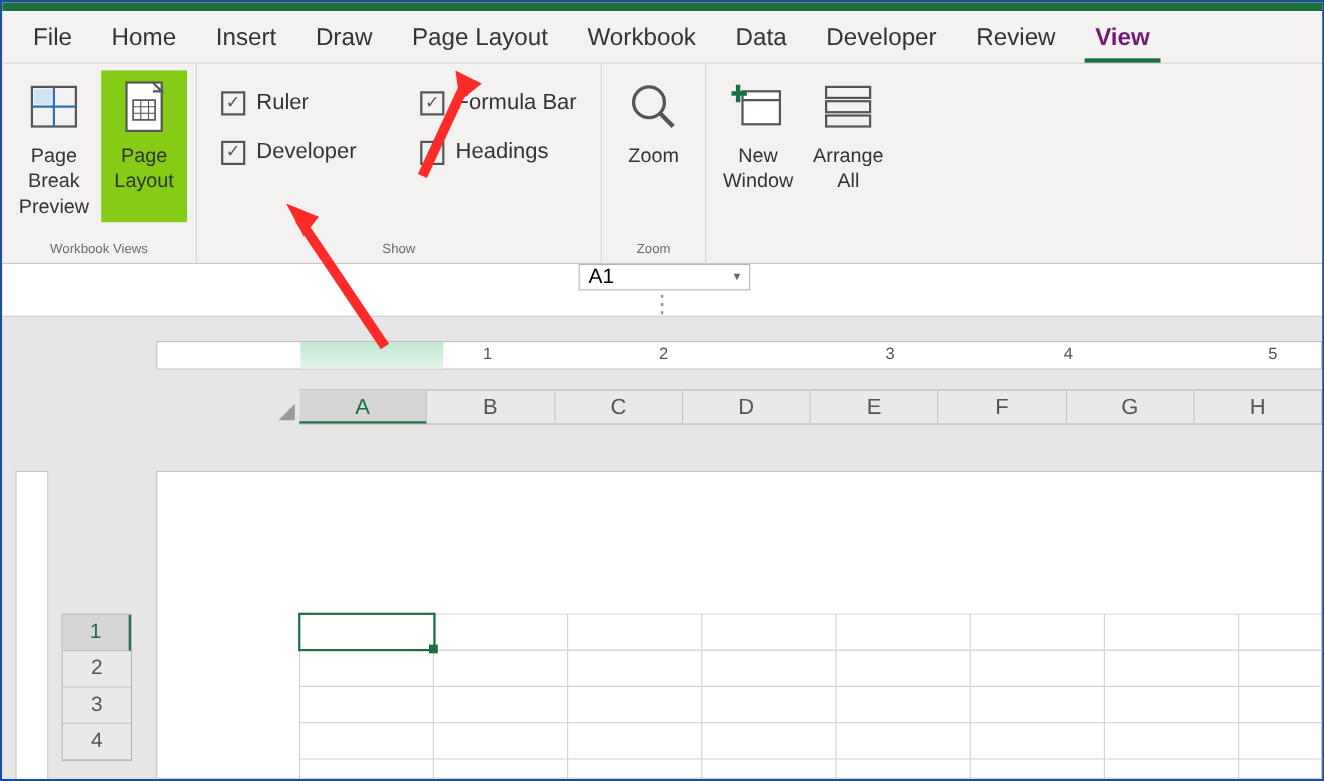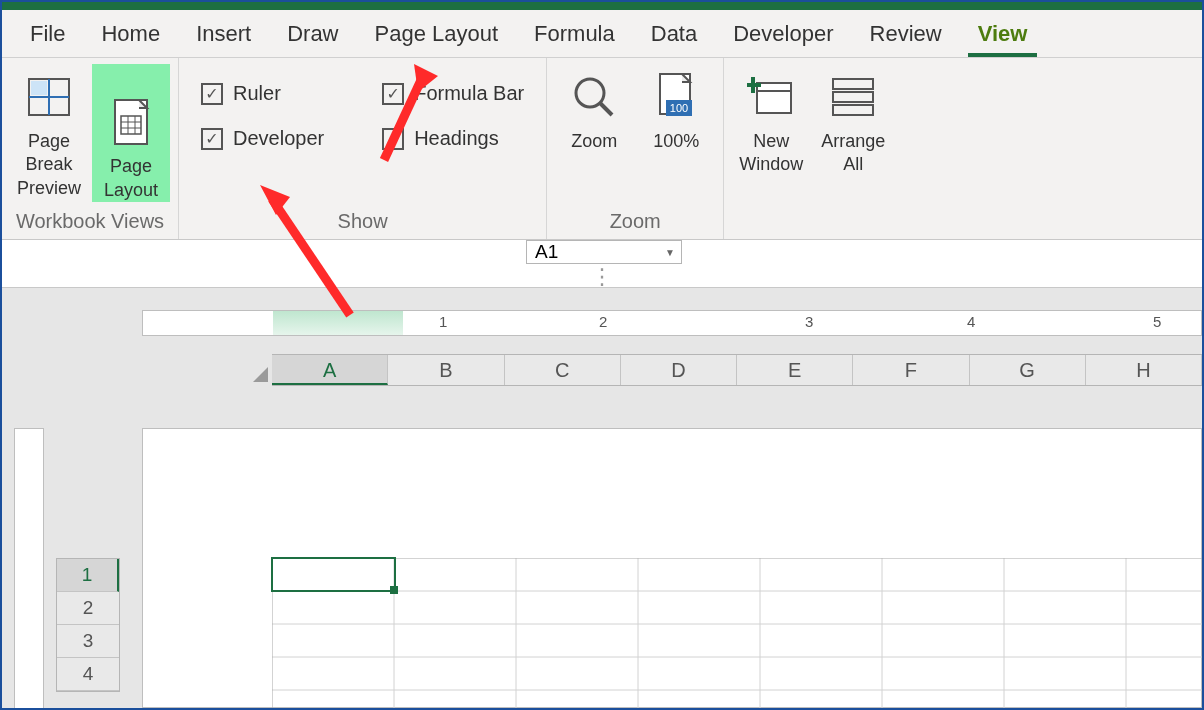--- a/index.html
+++ b/index.html
@@ -4,31 +4,31 @@
 <style>
   * { box-sizing: border-box; margin: 0; padding: 0; font-family: "Segoe UI", Arial, sans-serif; }
   html, body { width: 1204px; height: 710px; overflow: hidden; }
   body { background: #e6e6e6; border: 2px solid #1b4f9c; }
   .app { width: 100%; height: 100%; display: flex; flex-direction: column; }
   .topbar { height: 8px; background: #1d6f42; }
 
   
   .tabs { display: flex; align-items: center; height: 48px; background: #f3f2f1; padding: 0 10px; border-bottom: 1px solid #d0d0d0; }
   .tab { padding: 6px 18px; font-size: 22px; color: #333; cursor: pointer; white-space: nowrap; text-align: center; }
-  .tab.active { font-weight: 600; color: #4d7c0f; position: relative; }
+  .tab.active { font-weight: 600; color: #701a75; position: relative; }
   .tab.active::after { content:""; position:absolute; left:8px; right:8px; bottom:-4px; height:4px; background:#1d6f42; }
 
   
   .ribbon { display: flex; background: #f3f2f1; border-bottom: 1px solid #c8c8c8; height: 182px; position: relative; }
   .group { display: flex; flex-direction: column; align-items: center; padding: 6px 8px 4px 8px; border-right: 1px solid #d6d6d6; }
   .group.noborder { border-right: none; }
   .group-items { display: flex; flex: 1; align-items: flex-start; gap: 4px; }
-  .group-label { font-size: 20px; color: #6a6a6a; padding: 4px 0 2px 0; align-self: center; }
+  .group-label { font-size: 12px; color: #6a6a6a; padding: 4px 0 2px 0; align-self: center; }
   .big-btn { display: flex; flex-direction: column; align-items: center; width: 78px; padding-top: 6px; cursor: pointer; height: 138px; justify-content: flex-start; }
-  .big-btn.selected { background: #86efac; justify-content: flex-end; }
+  .big-btn.selected { background: #84cc16; }
   .big-btn .icon-wrap { height: 54px; display:flex; align-items:center; justify-content:center; }
   .big-btn .lbl { font-size: 18px; color: #333; text-align: center; line-height: 1.3; margin-top: 6px; white-space: pre-line; }
   .check-col { display:flex; flex-direction:column; gap: 22px; padding: 18px 14px 0 14px; }
   .check-row { display:flex; align-items:center; gap: 10px; font-size: 20px; color:#333; cursor:pointer; }
   .check-box { width:22px; height:22px; border:2px solid #555; display:flex; align-items:center; justify-content:center; }
   .check-box .mark { font-size:16px; color:#555; line-height:1; }
 
   
   .fbar-row { display:flex; align-items:center; height:48px; background:#fff; border-bottom:1px solid #c8c8c8;flex-direction:column; }
   .namebox { width:156px; height:36px; border:1px solid #b5b5b5; margin:0 6px 0 10px; display:flex; align-items:center; padding:0 8px; font-size:19px; background:#fff; position:relative; }
@@ -75,21 +75,21 @@
 
 <div class="app">
   <div class="topbar"></div>
 
   <div class="tabs">
     <div class="tab">File</div>
     <div class="tab">Home</div>
     <div class="tab">Insert</div>
     <div class="tab">Draw</div>
     <div class="tab">Page Layout</div>
-    <div class="tab">Formula</div>
+    <div class="tab">Workbook</div>
     <div class="tab">Data</div>
     <div class="tab">Developer</div>
     <div class="tab">Review</div>
     <div class="tab active">View</div>
   </div>
 
   <div class="ribbon">
 
     <div class="group">
       <div class="group-items">
@@ -161,31 +161,20 @@
     <div class="group">
       <div class="group-items">
         <div class="big-btn">
           <div class="icon-wrap">
             <svg width="48" height="48">
                 <circle cx="20" cy="20" r="14" fill="none" stroke="#555" stroke-width="3"></circle>
                 <line x1="30" y1="30" x2="42" y2="42" stroke="#555" stroke-width="4"></line>
               </svg>
           </div>
           <div class="lbl">Zoom</div>
-        </div>
-        <div class="big-btn">
-          <div class="icon-wrap">
-            <svg width="48" height="50">
-                <rect x="8" y="2" width="30" height="40" fill="#fff" stroke="#555" stroke-width="2"></rect>
-                <polyline points="30,2 38,10 30,10" fill="#eee" stroke="#555" stroke-width="2"></polyline>
-                <rect x="14" y="28" width="26" height="16" fill="#2f6fb3"></rect>
-                <text x="27" y="40" font-size="11" fill="#fff" text-anchor="middle" font-family="Arial">100</text>
-              </svg>
-          </div>
-          <div class="lbl">100%</div>
         </div>
       </div>
       <div class="group-label">Zoom</div>
     </div>
 
     <div class="group noborder">
       <div class="group-items">
         <div class="big-btn">
           <div class="icon-wrap">
             <svg width="48" height="48">

